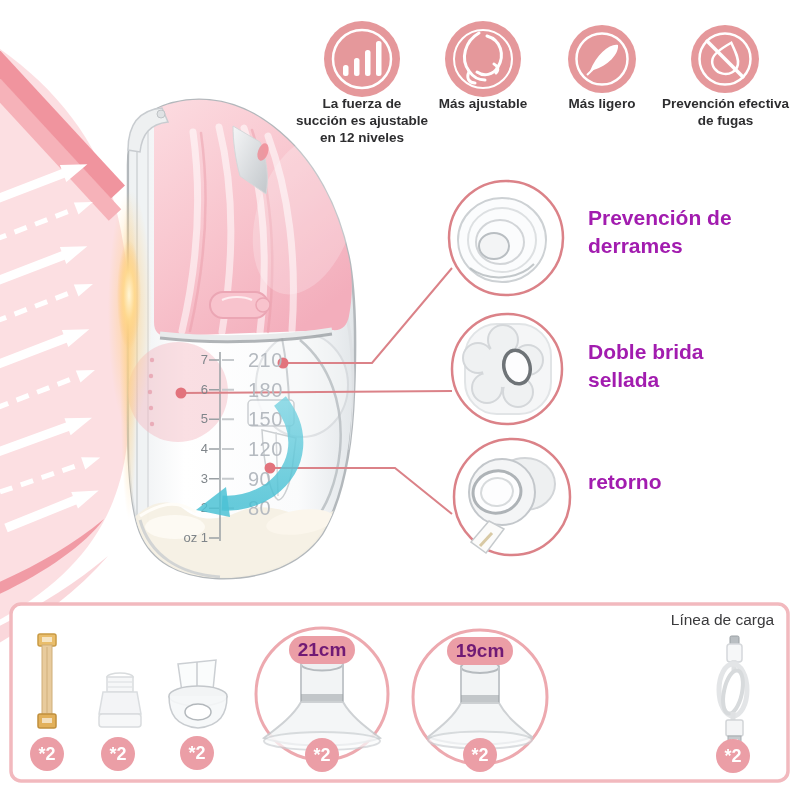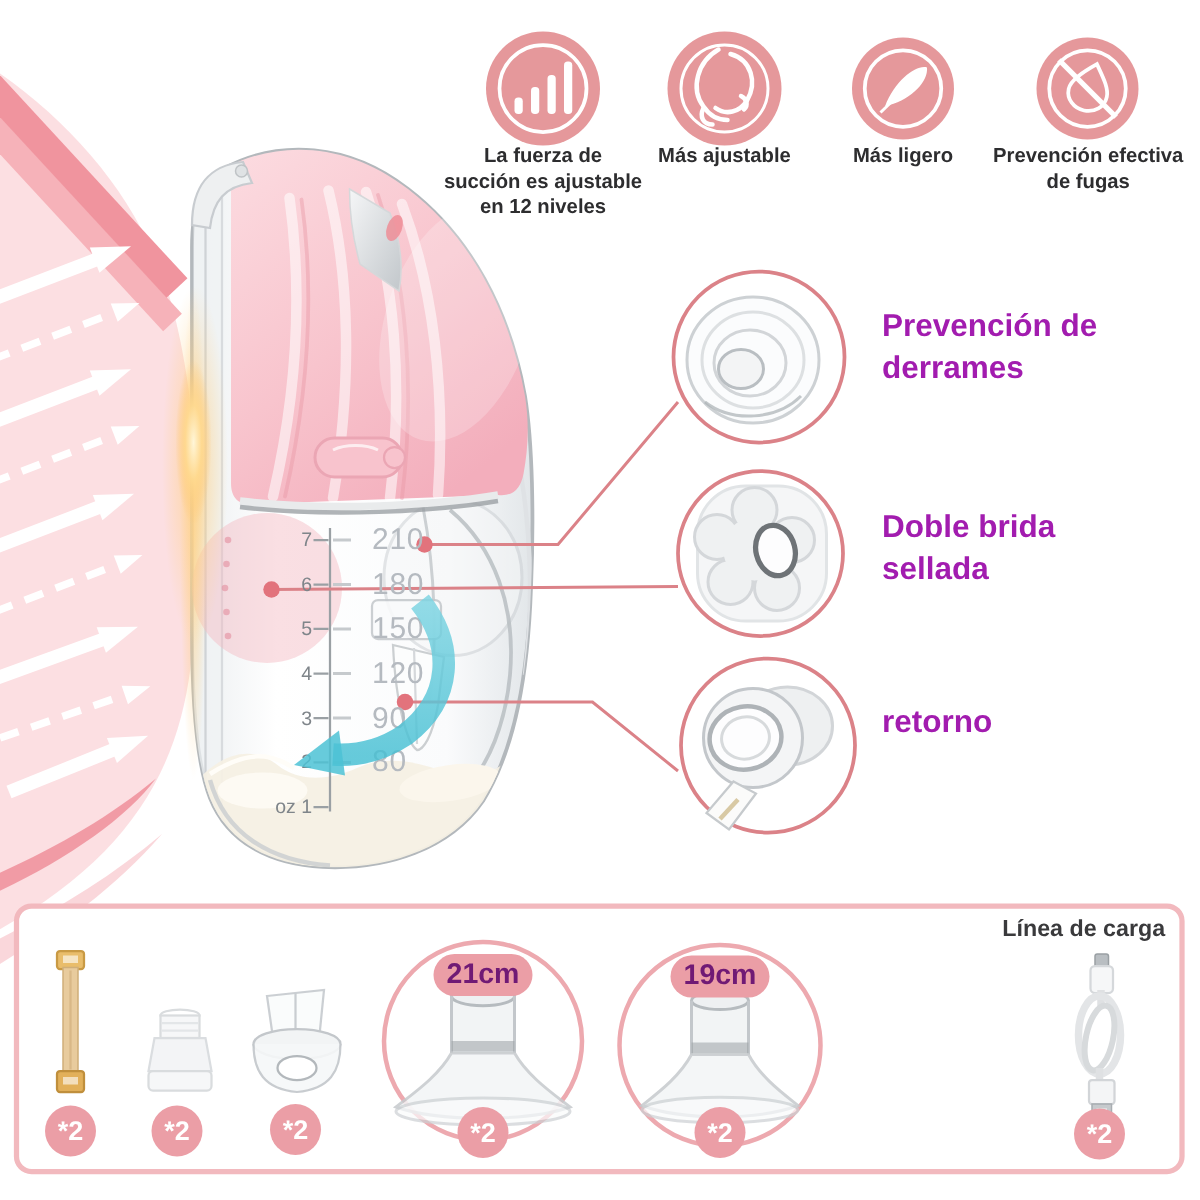--- a/index.html
+++ b/index.html
@@ -12,21 +12,21 @@
   .c-label{position:absolute;z-index:5;font-size:21px;font-weight:700;color:#a21caf;line-height:28px;}
   .c-label .ln{display:block;}
   .srow{position:absolute;z-index:3;left:176px;width:130px;height:20px;}
   .srow .oz{position:absolute;left:0;width:32px;text-align:right;font-size:13px;color:#7f858a;line-height:20px;}
   .srow .ml{position:absolute;left:72px;font-size:20px;color:#b5bac0;line-height:20px;letter-spacing:.5px;}
   .pill{position:absolute;z-index:5;background:#eb9ea6;color:#701a75;font-weight:700;font-size:19px;
         border-radius:15px;text-align:center;line-height:28px;height:28px;}
   .badge{position:absolute;z-index:5;width:34px;height:34px;border-radius:50%;background:#eb9ea6;
          color:#fff;font-weight:700;font-size:18px;display:flex;align-items:center;justify-content:center;}
   .cable-label{position:absolute;z-index:5;left:650px;top:611px;width:145px;text-align:center;
-               font-size:15.5px;font-weight:700;color:#3a3a3c;}
+               font-size:15.5px;font-weight:400;color:#3a3a3c;}
   #arrow-overlay{z-index:4;pointer-events:none;}
 </style>
 </head>
 <body>
 
 <div class="canvas">
 
   <svg class="abs" id="scene" width="800" height="800" viewBox="0 0 800 800">
     <defs>
       <linearGradient id="shellGrad" x1="0" y1="0" x2="0.7" y2="1">

